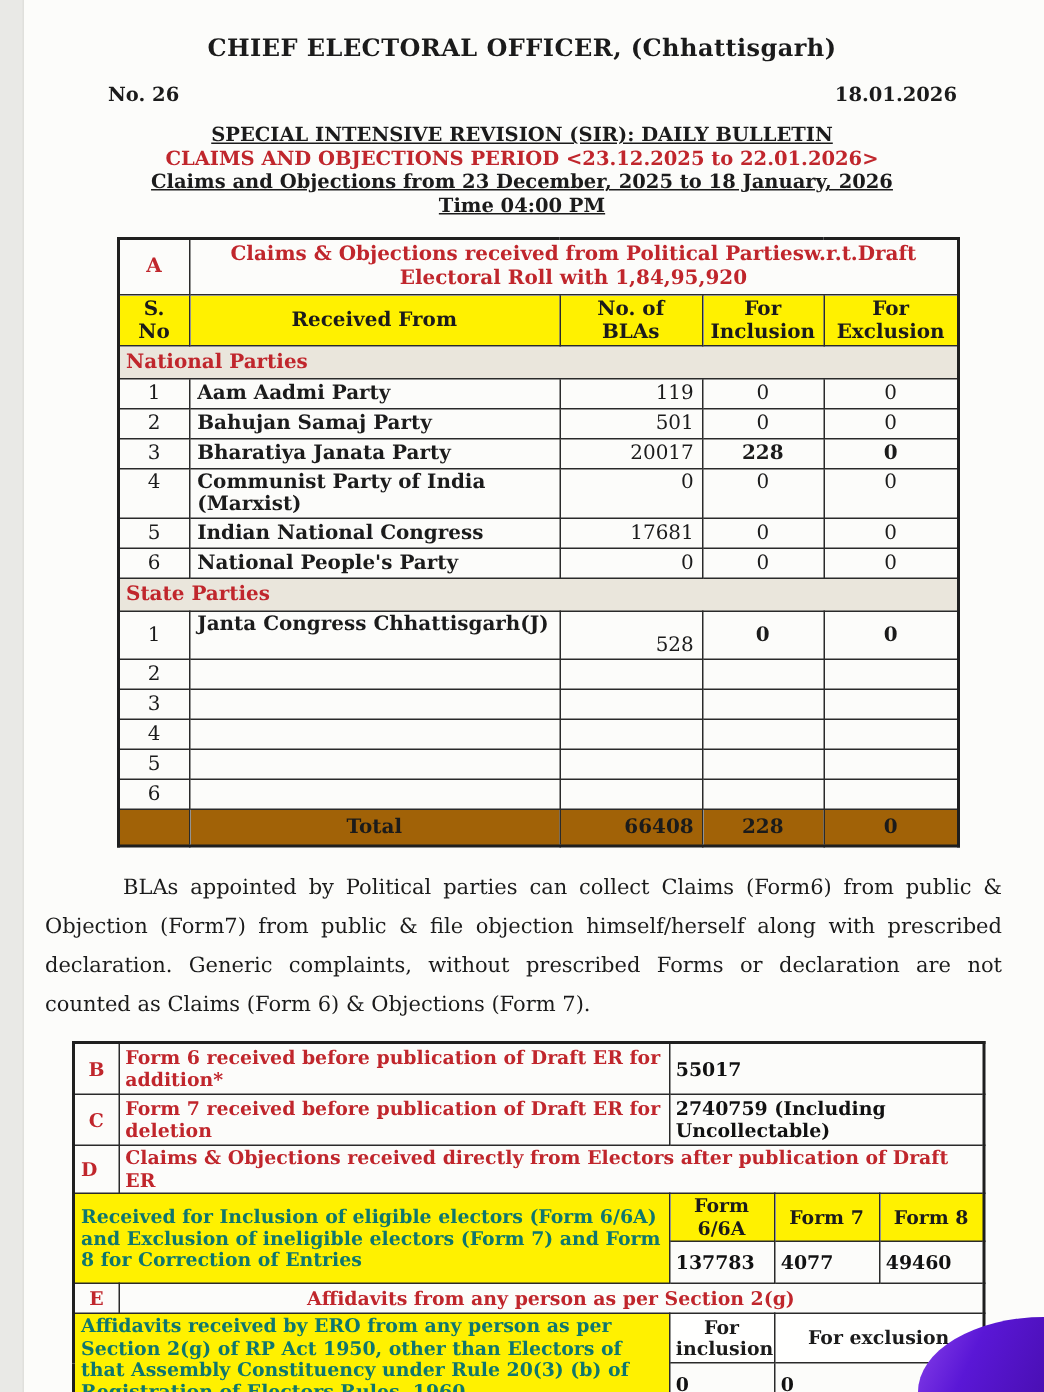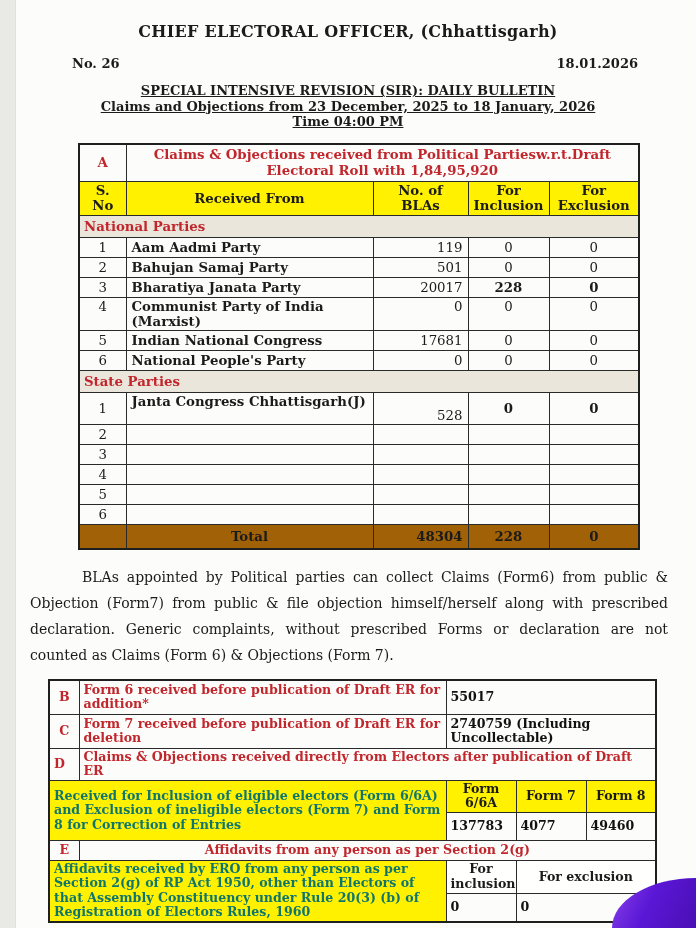--- a/index.html
+++ b/index.html
@@ -64,20 +64,21 @@
 
   <div class="doc-title">CHIEF ELECTORAL OFFICER, (Chhattisgarh)</div>
 
   <div class="meta-row">
     <span>No. 26</span>
     <span>18.01.2026</span>
   </div>
 
   <div class="sub-block">
     <div class="u">SPECIAL INTENSIVE REVISION (SIR): DAILY BULLETIN</div>
+    <div class="red">CLAIMS AND OBJECTIONS PERIOD &lt;23.12.2025 to 22.01.2026&gt;</div>
     <div class="u">Claims and Objections from 23 December, 2025 to 18 January, 2026</div>
     <div class="u">Time 04:00 PM</div>
   </div>
 
   <table class="tbl tbl-a">
     <colgroup>
       <col style="width:47px">
         <col style="width:247px">
         <col style="width:95px">
         <col style="width:81px">
@@ -181,21 +182,21 @@
     <tr class="row-party">
       <td class="cell-ctr">6</td>
       <td class="cell-name"></td>
       <td class="cell-num"></td>
       <td class="cell-ctr"></td>
       <td class="cell-ctr"></td>
     </tr>
     <tr class="row-total">
       <td></td>
       <td class="cell-ctr">Total</td>
-      <td class="cell-num">48304</td>
+      <td class="cell-num">66408</td>
       <td class="cell-ctr">228</td>
       <td class="cell-ctr">0</td>
     </tr>
   </tbody>
     </table>
 
   <p class="para">BLAs appointed by Political parties can collect Claims (Form6) from public &amp; Objection (Form7) from public &amp; file objection himself/herself along with prescribed declaration. Generic complaints, without prescribed Forms or declaration are not counted as Claims (Form 6) &amp; Objections (Form 7).</p>
 
   <table class="tbl tbl-b">
     <colgroup>

